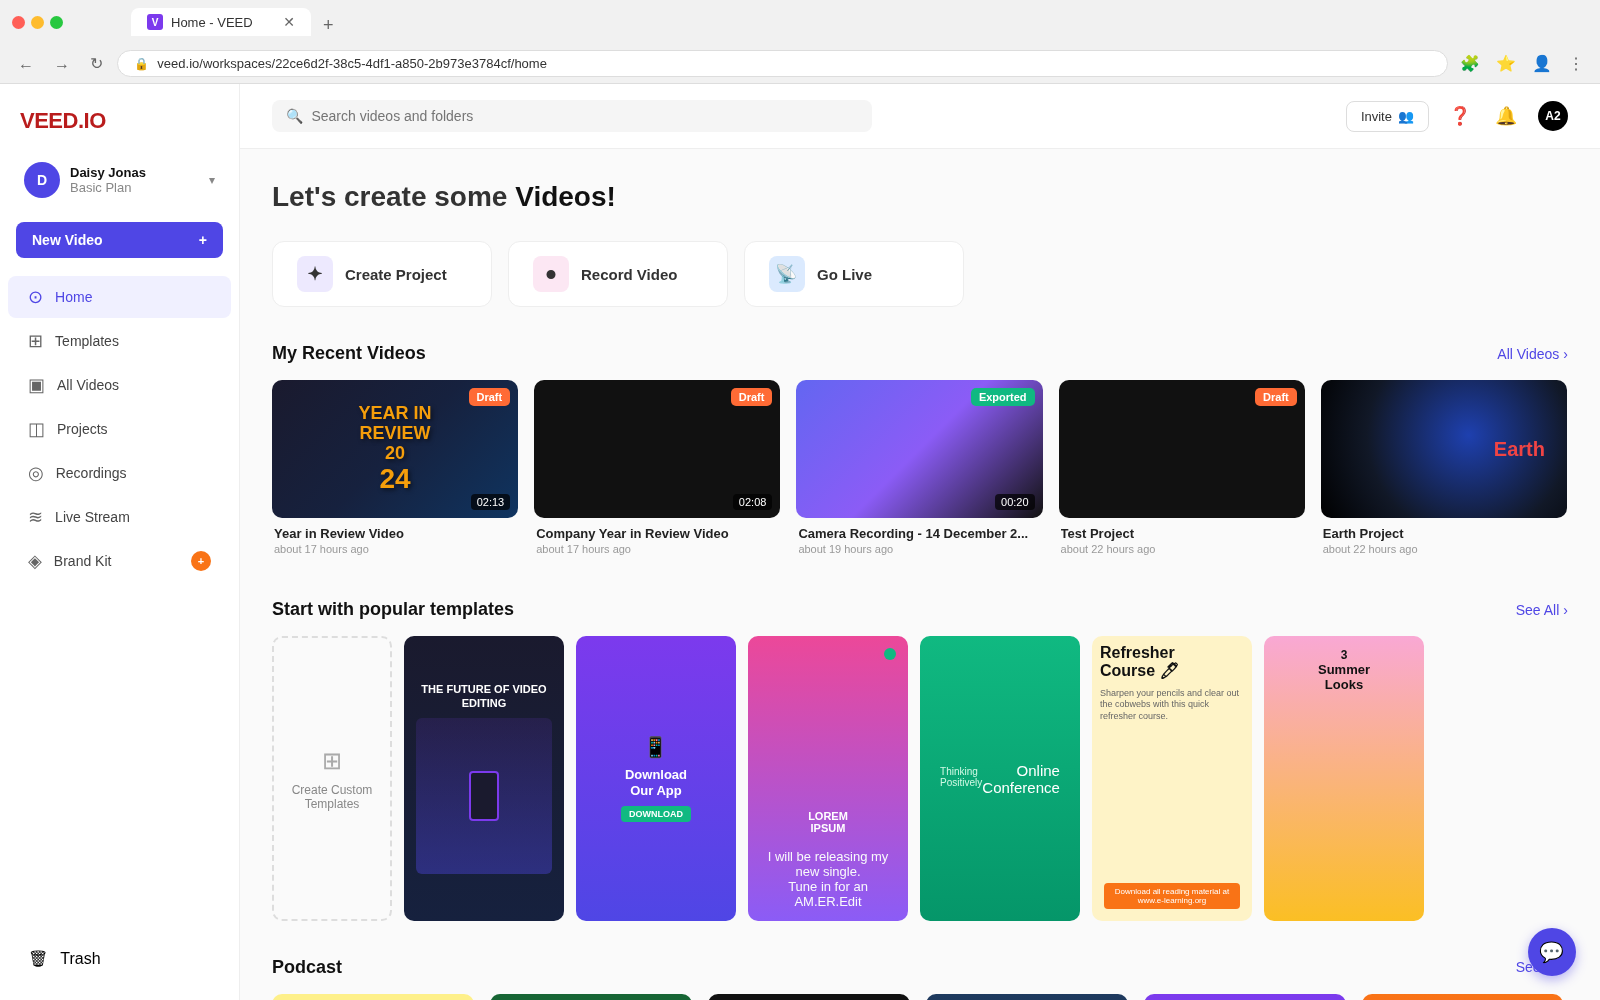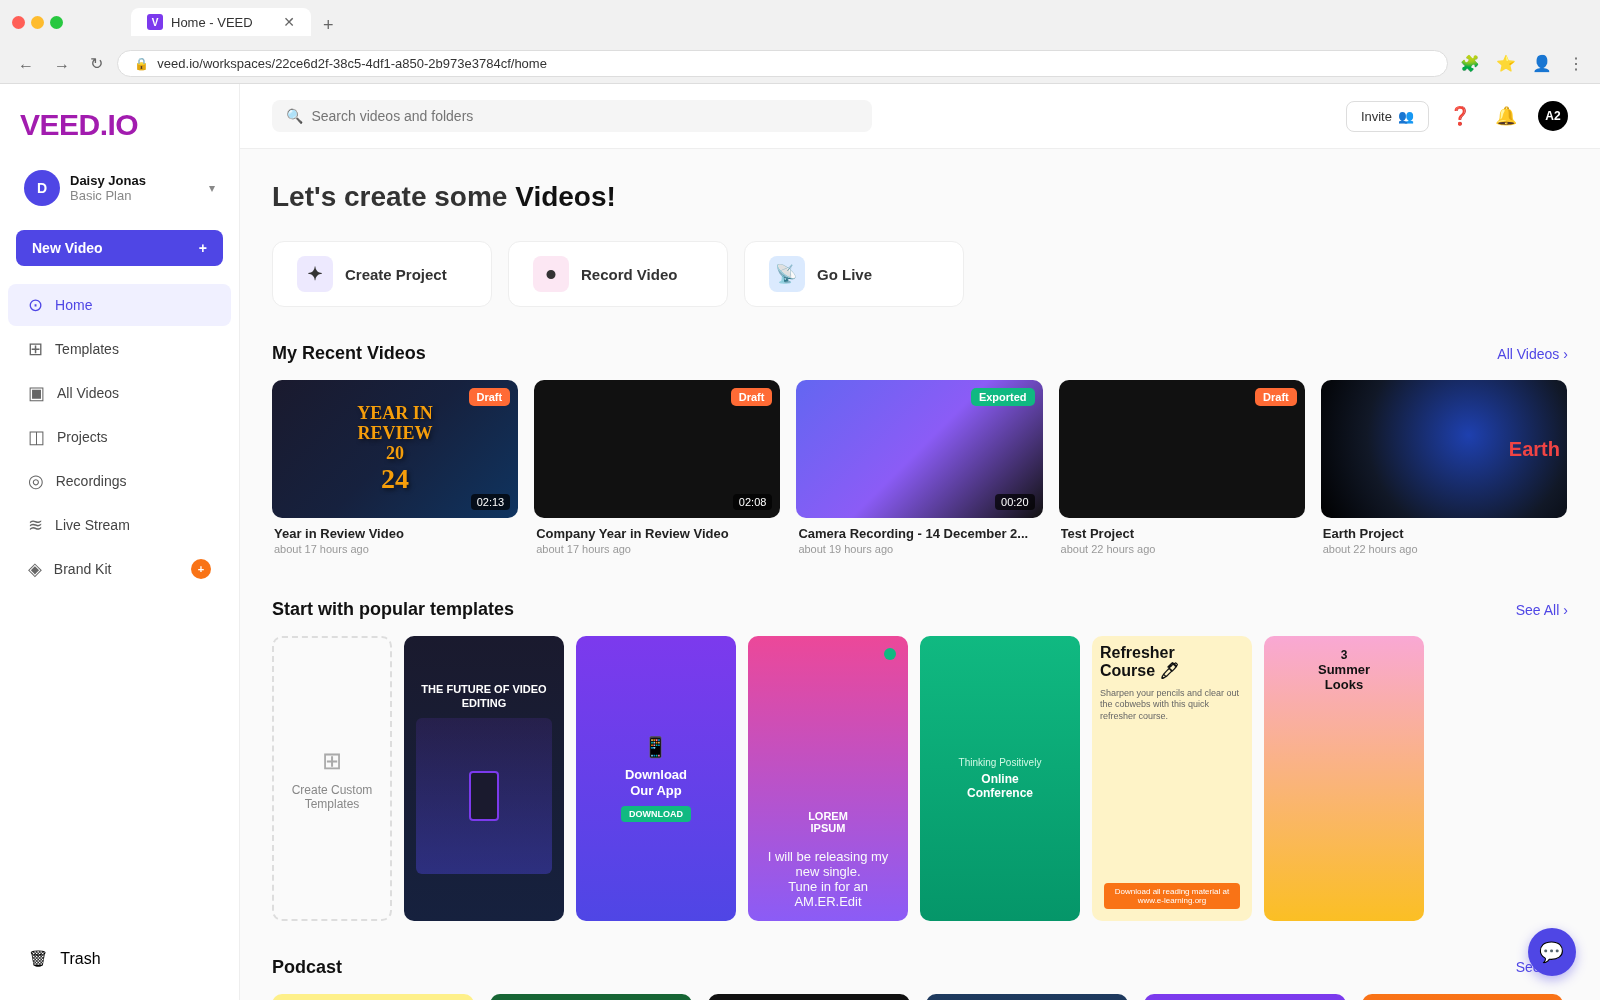--- a/index.html
+++ b/index.html
@@ -24,21 +24,21 @@
     .lock-icon { color: #666; font-size: 12px; }
     .nav-right { display: flex; align-items: center; gap: 8px; }
     .nav-icon-btn { background: none; border: none; color: #666; font-size: 16px; cursor: pointer; padding: 4px; }
 
     
     .app { display: flex; height: calc(1000px - 80px); }
 
     
     .sidebar { width: 240px; background: #fff; border-right: 1px solid #eee; display: flex; flex-direction: column; padding: 16px 0; flex-shrink: 0; }
     .sidebar-logo { padding: 8px 20px 20px; }
-    .logo-text { font-size: 30px; font-weight: 800; color: #a21caf; letter-spacing: -0.5px; }
+    .logo-text { font-size: 22px; font-weight: 800; color: #b91c1c; letter-spacing: -0.5px; }
     .user-section { display: flex; align-items: center; padding: 8px 16px; margin: 0 8px 12px; border-radius: 8px; cursor: pointer; gap: 10px; }
     .user-avatar { width: 36px; height: 36px; border-radius: 50%; background: #4f46e5; color: white; font-size: 14px; font-weight: 600; display: flex; align-items: center; justify-content: center; flex-shrink: 0; }
     .user-info { flex: 1; }
     .user-name { font-size: 13px; font-weight: 600; color: #111; }
     .user-plan { font-size: 13px; color: #888; }
     .user-chevron { color: #888; font-size: 12px; }
     .new-video-btn { margin: 4px 16px 16px; background: #4f46e5; color: white; border: none; border-radius: 8px; padding: 10px 16px; font-size: 14px; font-weight: 600; cursor: pointer; display: flex; align-items: center; justify-content: space-between; }
     .nav-items { flex: 1; }
     .nav-item { display: flex; align-items: center; gap: 12px; padding: 10px 20px; cursor: pointer; border-radius: 8px; margin: 2px 8px; font-size: 14px; color: #444; }
     .nav-item.active { background: #f0f0ff; color: #4f46e5; }
@@ -83,39 +83,39 @@
     .video-badge { position: absolute; top: 8px; right: 8px; padding: 3px 8px; border-radius: 5px; font-size: 11px; font-weight: 700; color: white; }
     .badge-draft { background: #ff6b35; }
     .badge-exported { background: #10b981; }
     .video-duration { position: absolute; bottom: 8px; right: 8px; background: rgba(0,0,0,0.7); color: white; font-size: 11px; padding: 2px 6px; border-radius: 4px; }
     .video-info { padding: 8px 2px; }
     .video-name { font-size: 13px; font-weight: 600; color: #222; white-space: nowrap; overflow: hidden; text-overflow: ellipsis; }
     .video-time { font-size: 11px; color: #999; margin-top: 2px; }
 
     
     .thumb-year-review { background: linear-gradient(135deg, #1a1a2e 0%, #16213e 50%, #0f3460 100%); position: relative; overflow: hidden; }
-    .thumb-year-text { position: absolute; inset: 0; display: flex; flex-direction: column; align-items: center; justify-content: center; color: #f59e0b; font-weight: 900; font-size: 18px; text-align: center; line-height: 1.1; text-shadow: 2px 2px 4px rgba(0,0,0,0.5); font-family: Liberation Serif, serif; }
+    .thumb-year-text { position: absolute; inset: 0; display: flex; flex-direction: column; align-items: center; justify-content: center; color: #f59e0b; font-weight: 900; font-size: 18px; text-align: center; line-height: 1.1; text-shadow: 2px 2px 4px rgba(0,0,0,0.5); }
     .thumb-black { background: #111; }
     .thumb-camera { background: linear-gradient(135deg, #6366f1 0%, #8b5cf6 50%, #111 100%); }
     .thumb-earth { background: radial-gradient(circle at 60% 40%, #1e40af 0%, #111827 60%, #000 100%); }
-    .thumb-earth-text { position: absolute; right: 7px; top: 50%; transform: translateY(-50%); color: #ef4444; font-size: 20px; font-weight: 900; margin-left: 20px; }
+    .thumb-earth-text { position: absolute; right: 22px; top: 50%; transform: translateY(-50%); color: #ef4444; font-size: 20px; font-weight: 900; margin-left: 20px; }
 
     
     .templates-grid { display: flex; gap: 12px; margin-bottom: 36px; overflow: hidden; align-items: stretch; }
     .template-card { flex: 0 0 160px; border-radius: 10px; overflow: hidden; cursor: pointer; aspect-ratio: 9/16; position: relative; }
     .template-create { flex: 0 0 120px; border: 2px dashed #ddd; border-radius: 10px; display: flex; flex-direction: column; align-items: center; justify-content: center; cursor: pointer; gap: 8px; color: #888; font-size: 12px; text-align: center; padding: 12px; aspect-ratio: 9/16; }
     .template-create-icon { font-size: 24px; color: #aaa; }
     .tmpl-future { background: linear-gradient(180deg, #1a1a2e 0%, #16213e 100%); display: flex; flex-direction: column; align-items: center; justify-content: center; padding: 12px; }
     .tmpl-future-text { color: white; font-size: 11px; font-weight: 800; text-align: center; line-height: 1.2; }
     .tmpl-download { background: linear-gradient(180deg, #7c3aed 0%, #4f46e5 100%); display: flex; flex-direction: column; align-items: center; justify-content: center; padding: 12px; }
     .tmpl-download-text { color: white; font-size: 13px; font-weight: 800; text-align: center; line-height: 1.2; }
     .tmpl-lorem { background: linear-gradient(180deg, #ec4899 0%, #8b5cf6 100%); display: flex; flex-direction: column; align-items: center; justify-content: flex-end; padding: 12px; }
     .tmpl-lorem-text { color: white; font-size: 11px; font-weight: 700; text-align: center; }
-    .tmpl-conference { background: linear-gradient(180deg, #10b981 0%, #059669 100%); display: flex; flex-direction: column; align-items: center; justify-content: center; padding: 30px; }
-    .tmpl-conference-text { color: white; font-size: 12px; font-weight: 700; text-align: center; }
+    .tmpl-conference { background: linear-gradient(180deg, #10b981 0%, #059669 100%); display: flex; flex-direction: row; align-items: center; justify-content: center; padding: 30px; }
+    .tmpl-conference-text { color: white; font-size: 15px; font-weight: 400; text-align: right; }
     .tmpl-refresher { background: #fef3c7; display: flex; flex-direction: column; align-items: flex-start; justify-content: flex-start; padding: 8px; }
     .tmpl-refresher-text { color: #111; font-size: 16px; font-weight: 900; line-height: 1.1; }
     .tmpl-summer { background: linear-gradient(180deg, #f9a8d4 0%, #fbbf24 100%); display: flex; flex-direction: column; align-items: center; justify-content: flex-start; padding: 12px; }
     .tmpl-summer-text { color: #111; font-size: 13px; font-weight: 800; text-align: center; }
 
     
     .podcast-grid { display: flex; gap: 16px; overflow: hidden; }
     .podcast-card { flex: 0 0 calc(16.66% - 14px); border-radius: 10px; overflow: hidden; cursor: pointer; aspect-ratio: 1; position: relative; }
     .podcast-corner { background: #fef08a; display: flex; flex-direction: column; align-items: flex-start; justify-content: flex-start; padding: 12px; }
     .podcast-daily { background: linear-gradient(180deg, #166534 0%, #14532d 100%); display: flex; flex-direction: column; align-items: flex-start; justify-content: flex-end; padding: 12px; }

